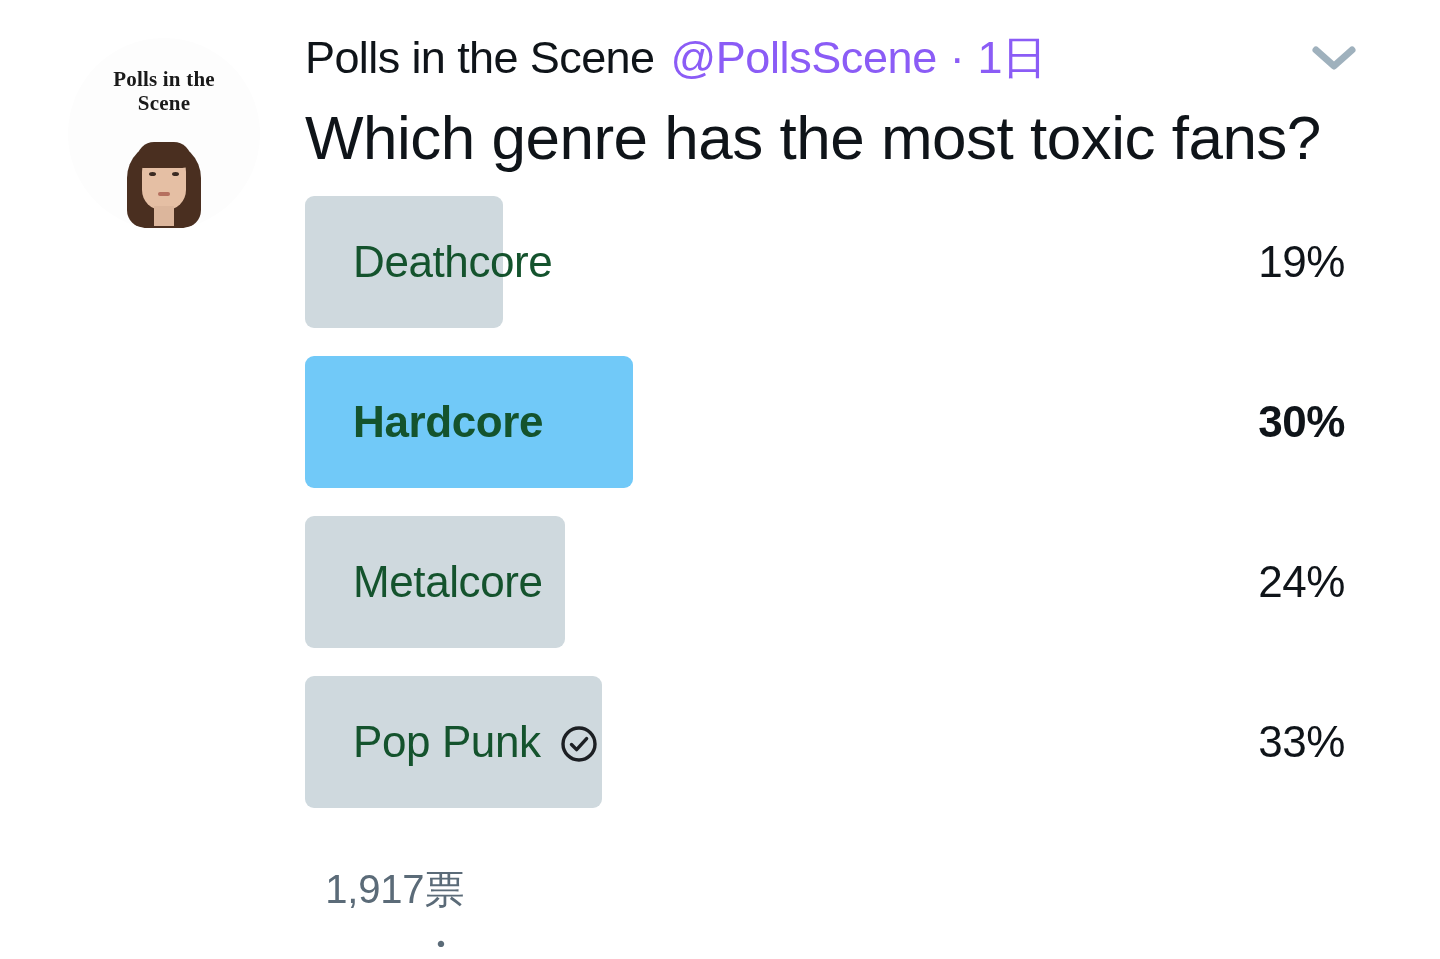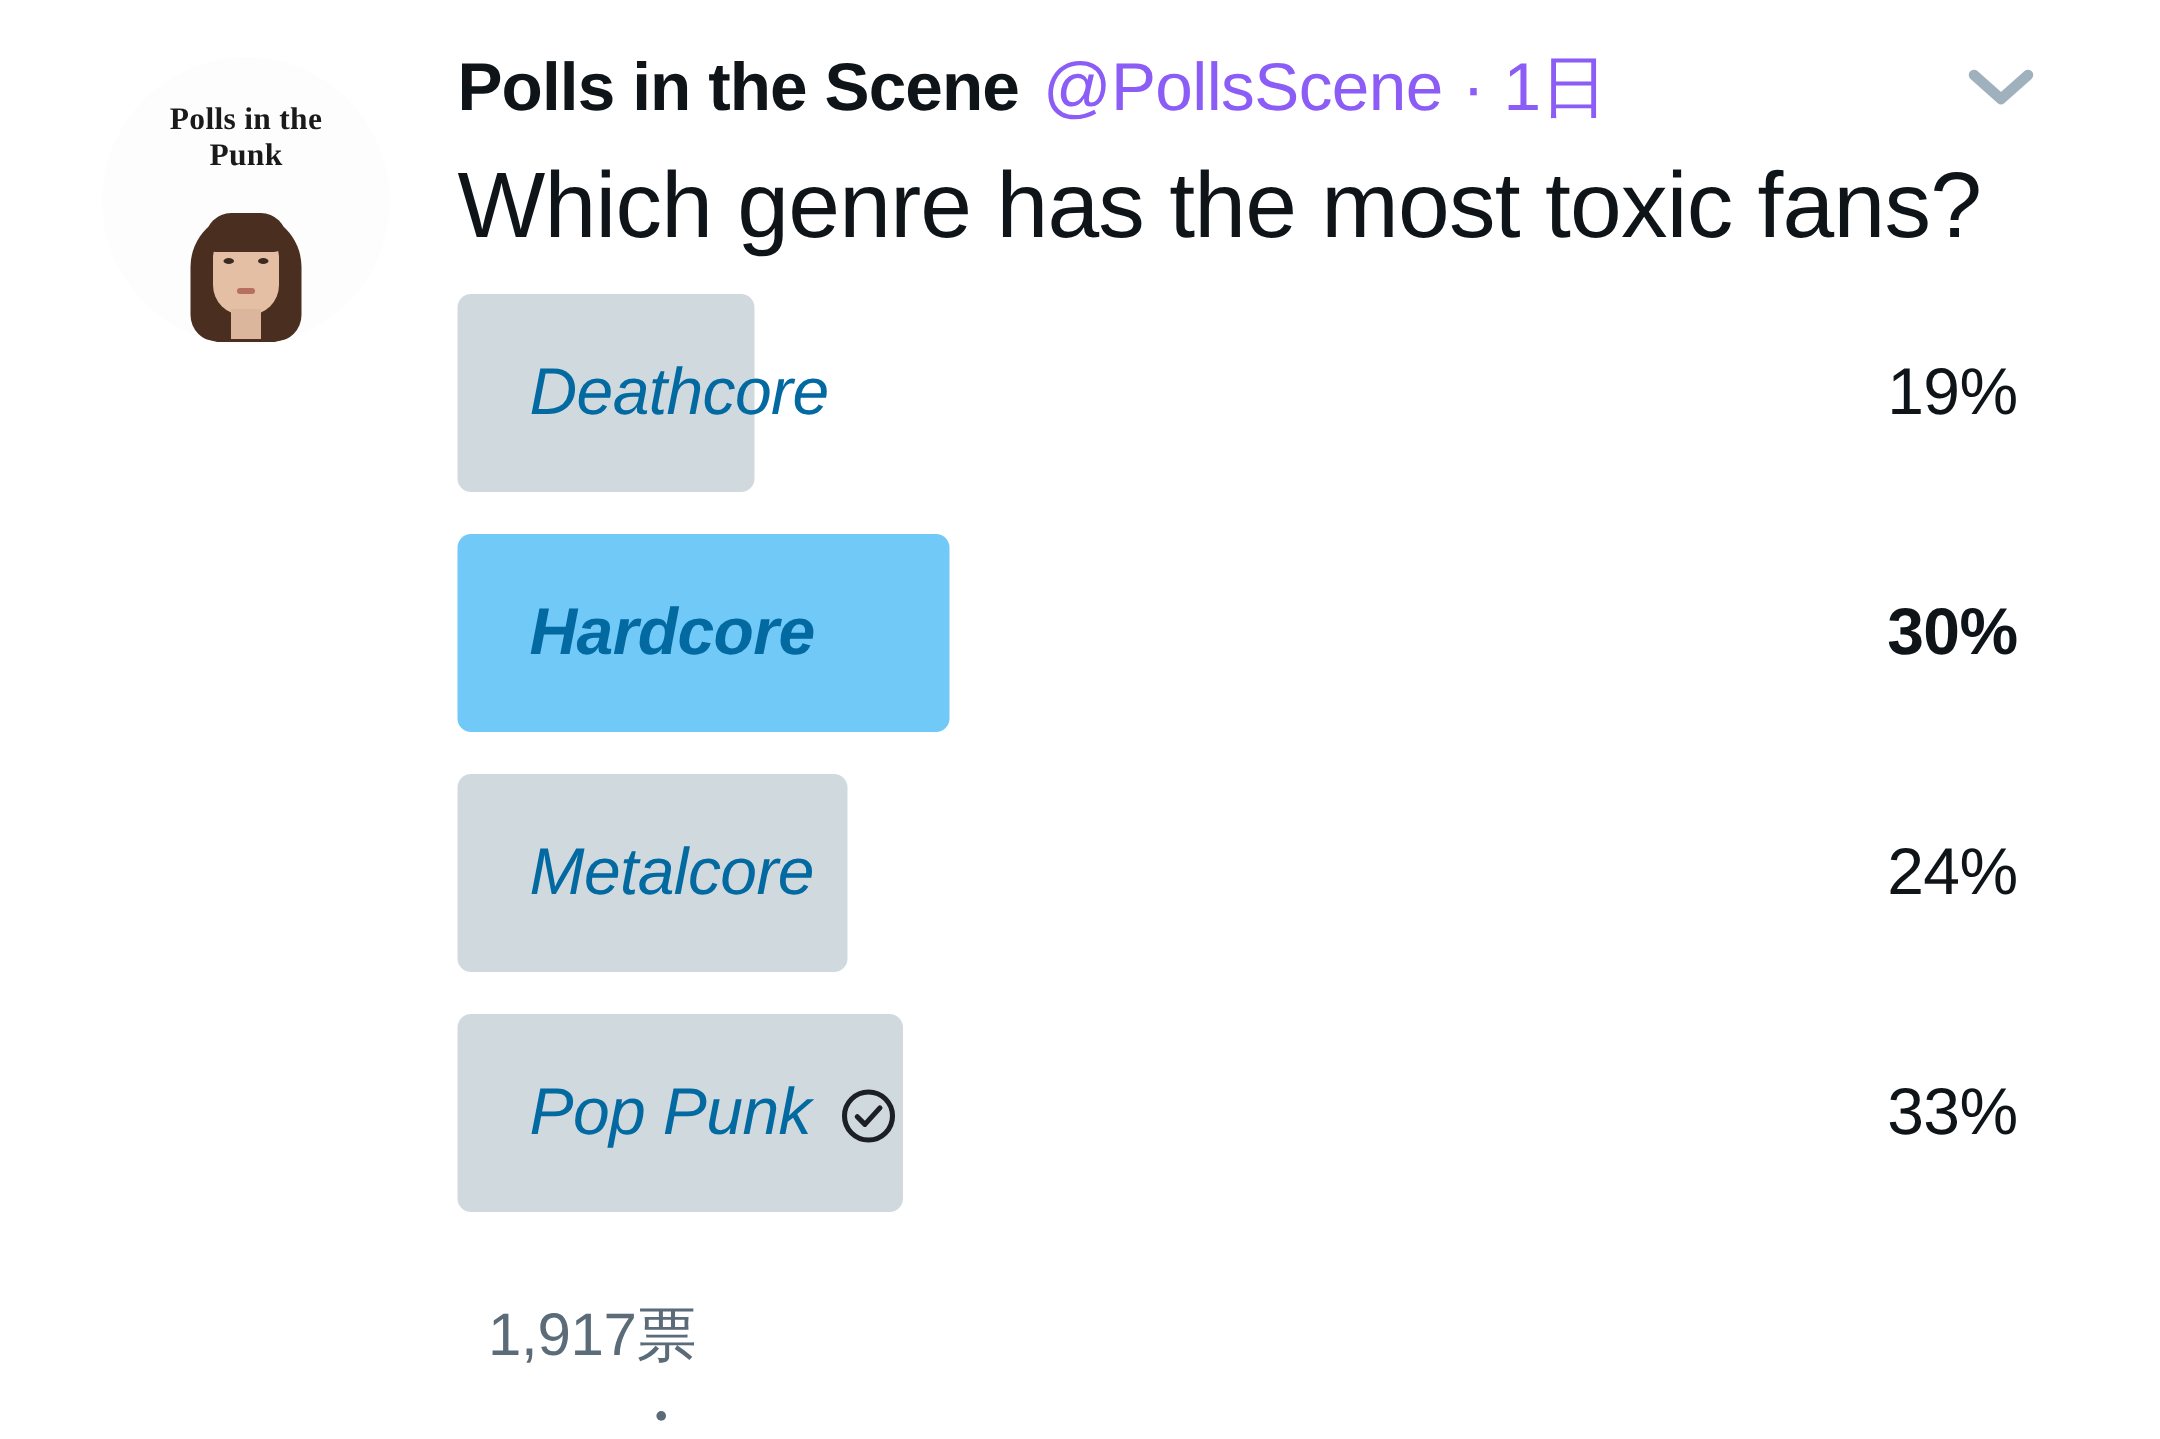--- a/index.html
+++ b/index.html
@@ -110,21 +110,21 @@
     position: absolute;
     left: 305px;
     top: 26px;
     width: 1075px;
     height: 64px;
     display: flex;
     align-items: center;
   }
   .display-name {
     font-size: 45px;
-    font-weight: 700;
+    font-weight: 400;
     color: #0f1419;
     letter-spacing: -0.6px;
     white-space: nowrap;
   }
   .handle,
   .sep,
   .timestamp {
     font-size: 45px;
     font-weight: 400;
     color: #8b5cf6;
@@ -187,24 +187,23 @@
     left: 48px;
     top: 0;
     height: 132px;
     display: flex;
     align-items: center;
     gap: 18px;
   }
   .poll-label {
     font-size: 44px;
     font-weight: 400;
-    color: #0369a1;
+    color: #14532d;
     letter-spacing: -0.4px;
     white-space: nowrap;
-    font-style: italic;
   }
   .poll-row.is-winner .poll-label {
     font-weight: 700;
   }
   .vote-check {
     display: flex;
     align-items: center;
     justify-content: center;
     width: 40px;
     height: 40px;
@@ -244,21 +243,21 @@
     margin: 0 4px;
   }
 </style>
 </head>
 <body>
 
 <div class="tweet">
 
   <div class="avatar-wrap">
     <div class="avatar-inner">
-      <div class="avatar-text"><span>Polls in the</span><br><span>Punk</span></div>
+      <div class="avatar-text"><span>Polls in the</span><br><span>Scene</span></div>
       <div class="avatar-face">
         <div class="face-hair-back"></div>
         <div class="face-skin"></div>
         <div class="face-hair-front"></div>
         <div class="face-eye l"></div>
         <div class="face-eye r"></div>
         <div class="face-mouth"></div>
         <div class="face-neck"></div>
       </div>
     </div>

